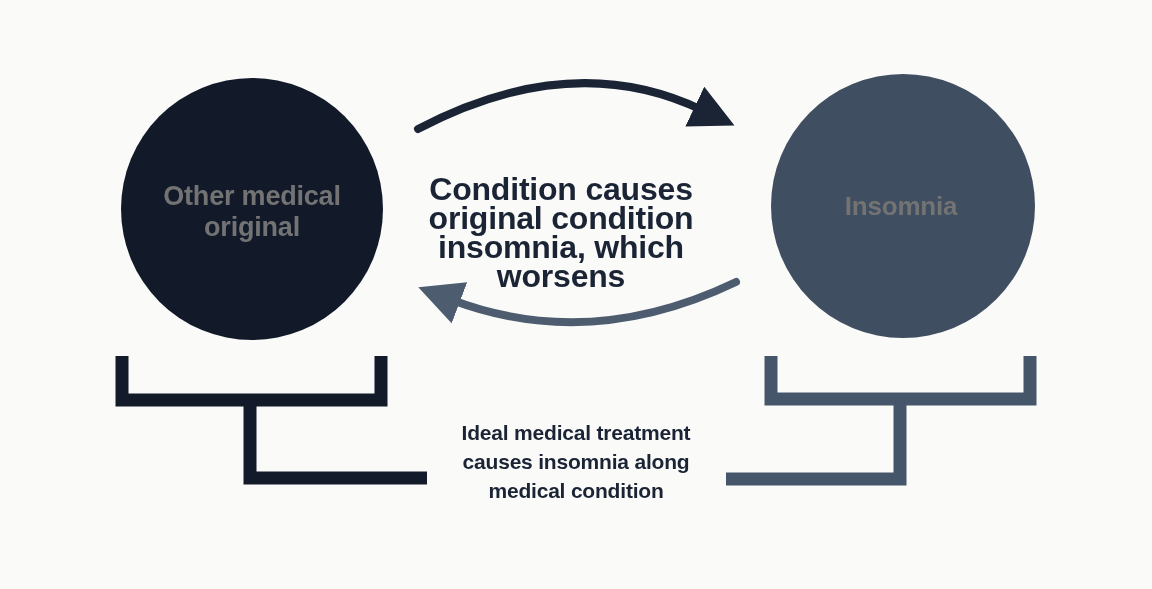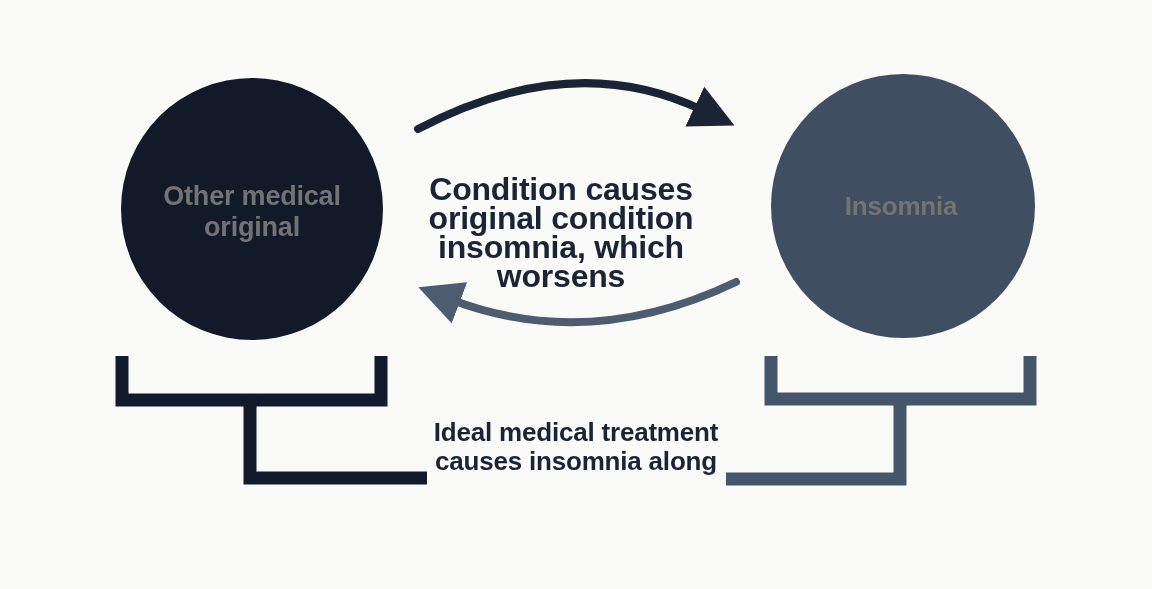--- a/index.html
+++ b/index.html
@@ -51,21 +51,21 @@
     left: 381px;
     top: 175px;
     width: 360px;
     font-size: 32px;
     line-height: 29px;
   }
   .caption-bottom {
     left: 396px;
     top: 418px;
     width: 360px;
-    font-size: 26px;
+    font-size: 21px;
     line-height: 29px;
   }
 </style>
 </head>
 <body>
 
 <div class="canvas">
 
   <svg class="layer" width="1152" height="589" viewBox="0 0 1152 589">
     <defs>
@@ -103,15 +103,16 @@
 
   <div class="txt caption caption-top">
     <span class="line">Condition causes</span>
     <span class="line">original condition</span>
     <span class="line">insomnia, which worsens</span>
   </div>
 
   <div class="txt caption caption-bottom">
     <span class="line">Ideal medical treatment</span>
     <span class="line">causes insomnia along</span>
+    <span class="line">medical condition</span>
   </div>
 
 </div>
 
 </body></html>

